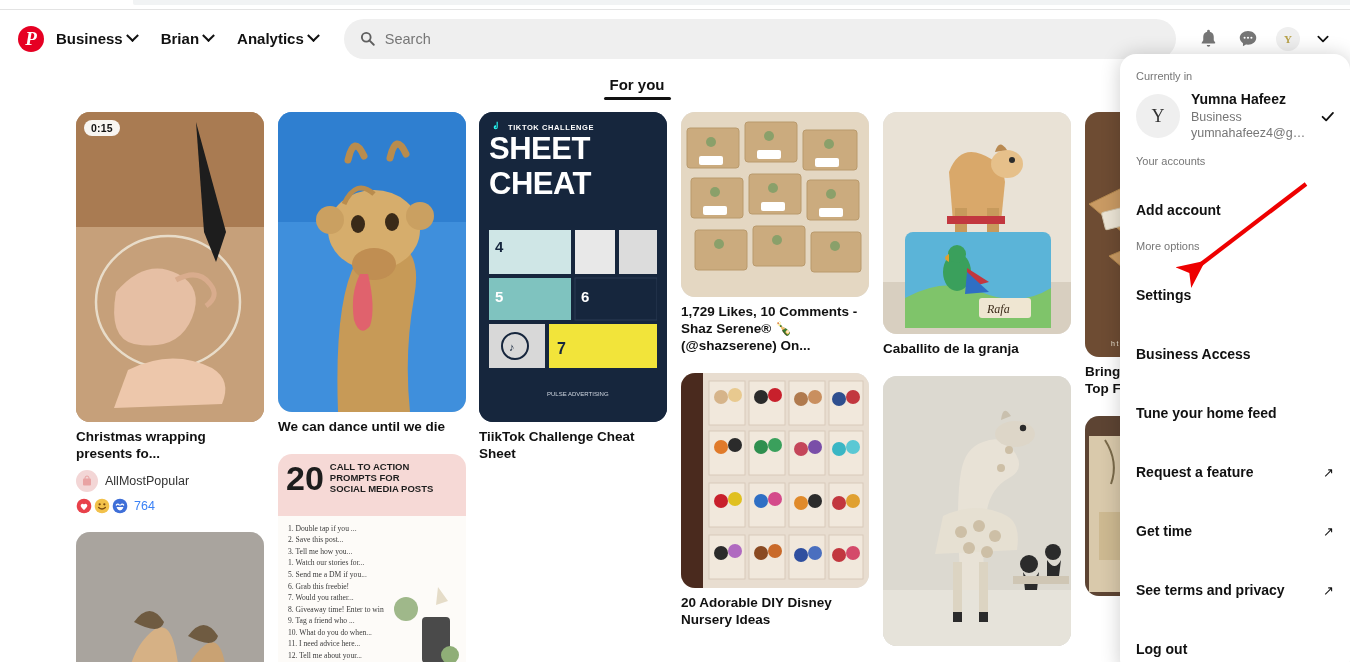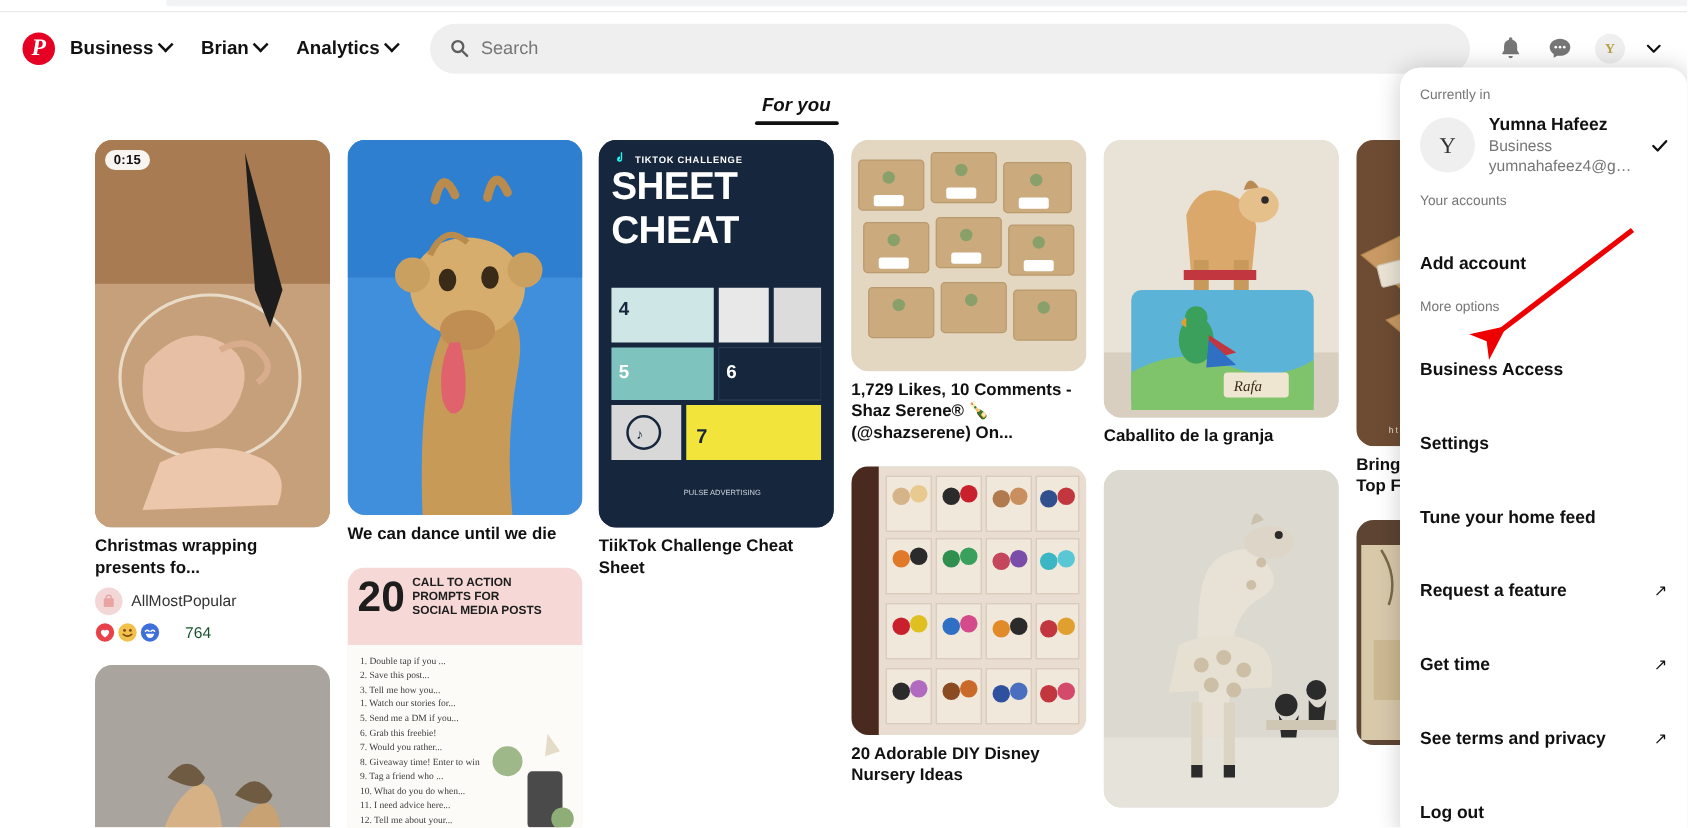--- a/index.html
+++ b/index.html
@@ -39,40 +39,40 @@
 
   .iconbtn { width:40px; height:40px; border-radius:50%; display:flex; align-items:center;
     justify-content:center; cursor:pointer; flex:0 0 auto; }
   .avatar-sm { width:24px; height:24px; border-radius:50%; background:#efefef; color:#b8a24a;
     font-size:11px; font-weight:700; display:flex; align-items:center; justify-content:center;
     font-family:"Liberation Serif", serif; }
   .chev-btn { width:30px; height:30px; display:flex; align-items:center; justify-content:center; cursor:pointer; }
 
   
   .tabsrow { position:absolute; top:72px; left:0; width:1274px; height:38px; display:flex;
-    align-items:flex-start; justify-content:center;font-style:italic; }
+    align-items:flex-start; justify-content:center; }
   .tab { position:relative; font-size:15px; font-weight:700; color:#111; padding:4px 6px 10px; cursor:pointer; }
   .tab .underline { position:absolute; left:0; right:0; bottom:3px; height:3px; background:#111; border-radius:2px; }
 
   
   .feed { position:absolute; top:112px; left:0; width:1350px; height:550px; overflow:hidden; }
   .col { position:absolute; top:0; width:188px; }
   .pin { margin-bottom:18px; position:relative; }
   .pin .media { width:100%; border-radius:14px; overflow:hidden; position:relative; background:#ddd; }
   .pin .title { font-size:13.5px; font-weight:700; color:#111; line-height:1.25; margin-top:7px;
     padding-right:4px; }
   .duration { position:absolute; left:8px; top:8px; background:rgba(255,255,255,.92); color:#111;
     font-size:10.5px; font-weight:700; border-radius:10px; padding:2px 7px; letter-spacing:.2px; }
 
   .creator { display:flex; align-items:center; gap:7px; margin-top:7px; }
   .creator .ava { width:22px; height:22px; border-radius:50%; background:#f3d6d6;
     display:flex; align-items:center; justify-content:center; }
   .creator .nm { font-size:12.5px; color:#333; }
   .reacts { display:flex; align-items:center; gap:2px; margin-top:6px; }
-  .reacts .cnt { font-size:12.5px; color:#14532d; margin-left:18px; }
+  .reacts .cnt { font-size:12.5px; color:#3b82f6; margin-left:4px; }
 
   
   .menu { position:absolute; top:54px; left:1120px; width:230px; background:#fff;
     border-radius:16px; box-shadow:0 1px 20px rgba(0,0,0,.20); padding:16px 0 10px; z-index:40; }
   .menu .seclabel { font-size:11px; color:#767676; padding:0 16px; margin-bottom:9px; }
   .acctrow { display:flex; align-items:center; gap:11px; padding:0 14px 0 16px; cursor:pointer; }
   .acctrow .bigava { width:44px; height:44px; border-radius:50%; background:#efefef; flex:0 0 auto;
     display:flex; align-items:center; justify-content:center; font-size:18px; color:#333;
     font-family:"Liberation Serif", serif; }
   .acctrow .info { flex:1 1 auto; min-width:0; }
@@ -567,24 +567,24 @@
     <div class="sep"></div>
     <div class="seclabel">Your accounts</div>
     <div class="mitem">
       <span>Add account</span>
     </div>
 
     <div class="sep"></div>
     <div class="seclabel">More options</div>
 
     <div class="mitem">
+      <span>Settings</span>
+    </div>
+    <div class="mitem">
       <span>Business Access</span>
-    </div>
-    <div class="mitem">
-      <span>Settings</span>
     </div>
     <div class="mitem">
       <span>Tune your home feed</span>
     </div>
     <div class="mitem">
       <span>Request a feature</span>
       <span class="extarrow">↗</span>
     </div>
     <div class="mitem">
       <span>Get time</span>

